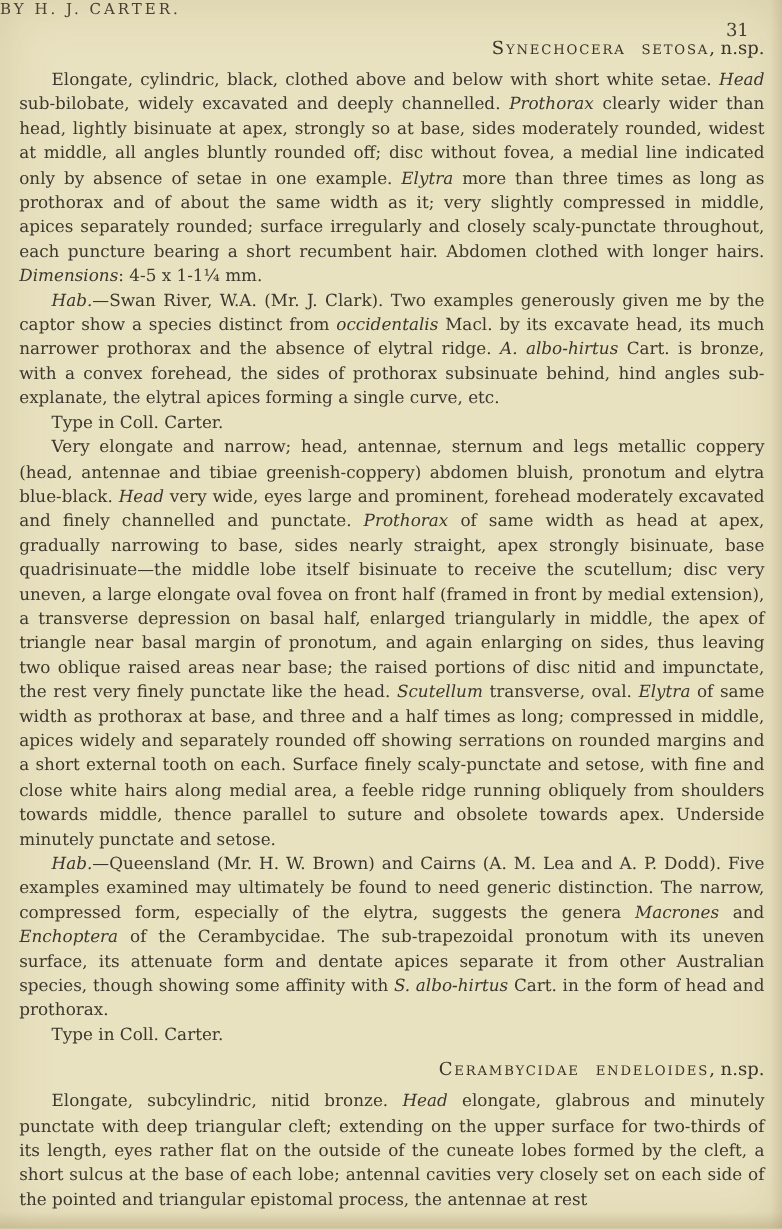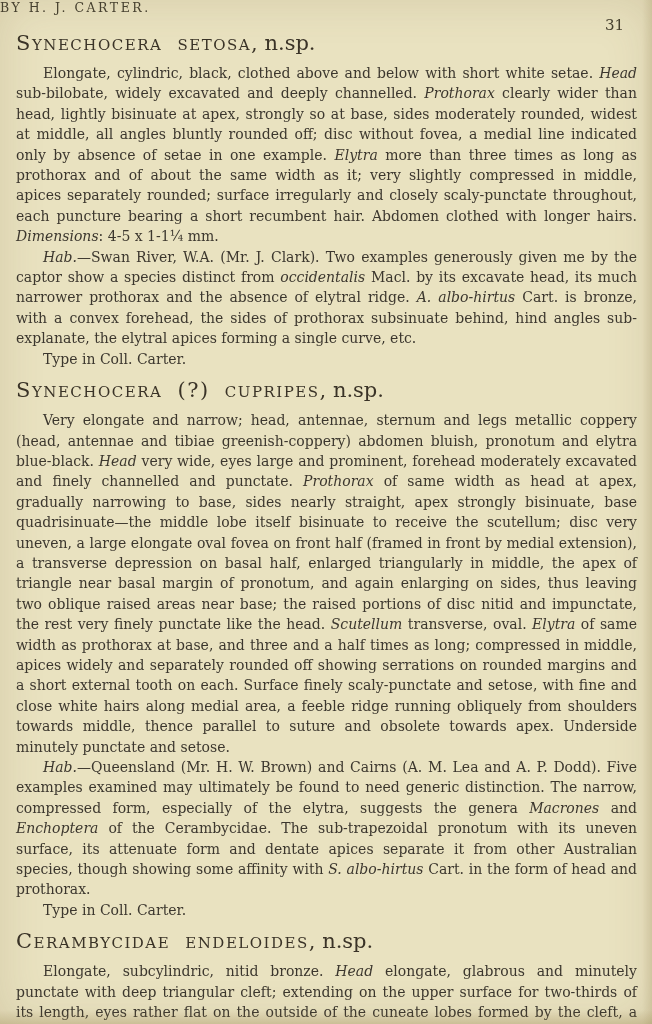--- a/index.html
+++ b/index.html
@@ -51,22 +51,22 @@
     right: 28px;
     font-size: 15px;
     letter-spacing: 0;
   }
 
   .content {
     margin: 8px 15px 0 16px;
   }
 
   .species-heading {
-    text-align: left;
-    font-size: 21px;
+    text-align: right;
+    font-size: 15px;
     margin: 9px 0 8px 0;
     white-space: nowrap;
     color: #3a3327;
   }
   .species-heading .sc {
     font-variant: small-caps;
     letter-spacing: 1.5px;
     word-spacing: 7px;
   }
 
@@ -86,20 +86,19 @@
 <div class="page" style="background: rgb(233, 226, 192); color: rgb(60, 55, 46);">
   <div class="running-header">
     <span>BY H. J. CARTER.</span>
     <span class="page-number">31</span>
   </div>
   <div class="content" id="content">
       <div class="species-heading"><span class="sc">Synechocera setosa</span><span>, n.sp.</span></div>
       <p class="para indent"><span>Elongate, cylindric, black, clothed above and below with short white setae. </span><i>Head</i><span> sub-bilobate, widely excavated and deeply channelled. </span><i>Prothorax</i><span> clearly wider than head, lightly bisinuate at apex, strongly so at base, sides moderately rounded, widest at middle, all angles bluntly rounded off; disc without fovea, a medial line indicated only by absence of setae in one example. </span><i>Elytra</i><span> more than three times as long as prothorax and of about the same width as it; very slightly compressed in middle, apices separately rounded; surface irregularly and closely scaly-punctate throughout, each puncture bearing a short recumbent hair. Abdomen clothed with longer hairs. </span><i>Dimensions</i><span>: 4-5 x 1-1¼ mm.</span></p>
       <p class="para indent"><i>Hab.</i><span>—Swan River, W.A. (Mr. J. Clark).  Two examples generously given me by the captor show a species distinct from </span><i>occidentalis</i><span> Macl. by its excavate head, its much narrower prothorax and the absence of elytral ridge. </span><i>A. albo-hirtus</i><span> Cart. is bronze, with a convex forehead, the sides of prothorax subsinuate behind, hind angles sub-explanate, the elytral apices forming a single curve, etc.</span></p>
       <p class="para indent"><span>Type in Coll. Carter.</span></p>
-      <div class="species-heading"><span class="sc">Synechocera (?) cupripes</span><span>, n.sp.</span></div>
       <p class="para indent"><span>Very elongate and narrow; head, antennae, sternum and legs metallic coppery (head, antennae and tibiae greenish-coppery) abdomen bluish, pronotum and elytra blue-black.  </span><i>Head</i><span> very wide, eyes large and prominent, forehead moderately excavated and finely channelled and punctate.  </span><i>Prothorax</i><span> of same width as head at apex, gradually narrowing to base, sides nearly straight, apex strongly bisinuate, base quadrisinuate—the middle lobe itself bisinuate to receive the scutellum; disc very uneven, a large elongate oval fovea on front half (framed in front by medial extension), a transverse depression on basal half, enlarged triangularly in middle, the apex of triangle near basal margin of pronotum, and again enlarging on sides, thus leaving two oblique raised areas near base; the raised portions of disc nitid and impunctate, the rest very finely punctate like the head.  </span><i>Scutellum</i><span> transverse, oval.  </span><i>Elytra</i><span> of same width as prothorax at base, and three and a half times as long; compressed in middle, apices widely and separately rounded off showing serrations on rounded margins and a short external tooth on each.  Surface finely scaly-punctate and setose, with fine and close white hairs along medial area, a feeble ridge running obliquely from shoulders towards middle, thence parallel to suture and obsolete towards apex.  Underside minutely punctate and setose.</span></p>
       <p class="para indent"><i>Hab.</i><span>—Queensland (Mr. H. W. Brown) and Cairns (A. M. Lea and A. P. Dodd).  Five examples examined may ultimately be found to need generic distinction.  The narrow, compressed form, especially of the elytra, suggests the genera </span><i>Macrones</i><span> and </span><i>Enchoptera</i><span> of the Cerambycidae.  The sub-trapezoidal pronotum with its uneven surface, its attenuate form and dentate apices separate it from other Australian species, though showing some affinity with </span><i>S. albo-hirtus</i><span> Cart. in the form of head and prothorax.</span></p>
       <p class="para indent"><span>Type in Coll. Carter.</span></p>
       <div class="species-heading"><span class="sc">Cerambycidae endeloides</span><span>, n.sp.</span></div>
       <p class="para indent"><span>Elongate, subcylindric, nitid bronze.  </span><i>Head</i><span> elongate, glabrous and minutely punctate with deep triangular cleft; extending on the upper surface for two-thirds of its length, eyes rather flat on the outside of the cuneate lobes formed by the cleft, a short sulcus at the base of each lobe; antennal cavities very closely set on each side of the pointed and triangular epistomal process, the antennae at rest</span></p>
     </div>
 </div>
 
 </body></html>

